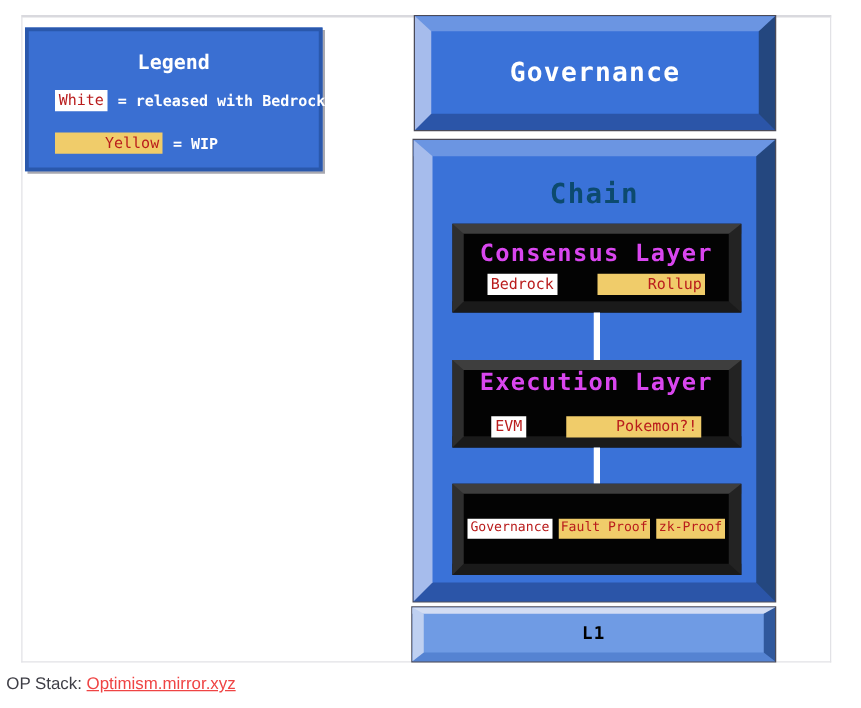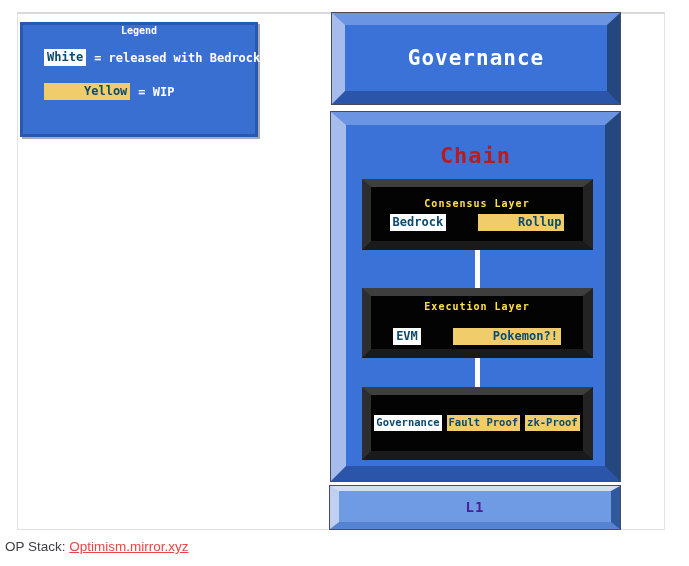--- a/index.html
+++ b/index.html
@@ -29,39 +29,39 @@
     left: 20px; top: 22px;
     width: 238px; height: 115px;
     box-sizing: border-box;
     background: #3a6fd2;
     border: 3px solid #2a58ac;
     box-shadow: 2px 2px 0 #a8a8b0;
     color: #ffffff;
   }
   .legend-title {
     text-align: center;
-    margin-top: 0;
-    font-size: 10px;
+    margin-top: 15px;
+    font-size: 16px;
     font-weight: bold;
   }
   .legend-row {
     display: flex;
     align-items: center;
     gap: 8px;
     margin: 13px 0 0 21px;
   }
   .legend-row.second { margin-top: 17px; }
   .legend-desc { font-size: 12px; font-weight: bold; white-space: nowrap; }
 
   
   .chip {
     display: inline-block;
     font-size: 12px;
-    font-weight: bold;
-    color: #0c4a6e;
+    font-weight: normal;
+    color: #b91c1c;
     padding: 1px 3px;
     line-height: 1.25;
     white-space: nowrap;
   }
   .chip-white { background: #ffffff; }
   .chip-yellow { background: #f0cc6a; padding-left: 40px; }
 
   
   .blue-bevel {
     position: absolute;
@@ -89,21 +89,21 @@
   .chain-box {
     left: 331px; top: 112px;
     width: 289px; height: 369px;
     border-width: 13px 15px 15px 15px;
   }
   .chain-title {
     position: absolute;
     left: 331px; top: 143px;
     width: 289px;
     text-align: center;
-    color: #b91c1c;
+    color: #0c4a6e;
     font-size: 22px;
     font-weight: bold;
     letter-spacing: 1px;
   }
 
   
   .layer-box {
     position: absolute;
     left: 362px;
     width: 231px;
@@ -118,22 +118,22 @@
     display: flex;
     flex-direction: column;
     align-items: center;
     justify-content: center;
     gap: 5px;
   }
   .layer-consensus  { top: 179px; height: 71px; }
   .layer-execution  { top: 288px; height: 70px; gap: 16px; }
   .layer-settlement { top: 387px; height: 73px; }
   .layer-title {
-    color: #fde047;
-    font-size: 10px;
+    color: #d946ef;
+    font-size: 19px;
     font-weight: bold;
     letter-spacing: 1px;
     white-space: nowrap;
   }
   .chip-row { display: flex; align-items: center; }
   .chip-row-wide { gap: 32px; }
   .chip-row-tight { gap: 5px; }
   .layer-settlement .chip { font-size: 10.5px; padding: 1px 2px; }
 
   
@@ -156,21 +156,21 @@
     border-style: solid;
     border-width: 5px 9px 7px 9px;
     border-top-color: #d3ddf3;
     border-left-color: #bfd0f1;
     border-right-color: #30589c;
     border-bottom-color: #5583d2;
     box-shadow: 0 0 0 1px #4a4a58;
     display: flex; align-items: center; justify-content: center;
   }
   .l1-label {
-    color: #4c1d95;
+    color: #000000;
     font-size: 14px;
     font-weight: bold;
     letter-spacing: 1px;
   }
 
   
   .caption {
     position: absolute;
     left: 5px; top: 539px;
     font-family: "Liberation Sans", sans-serif;

